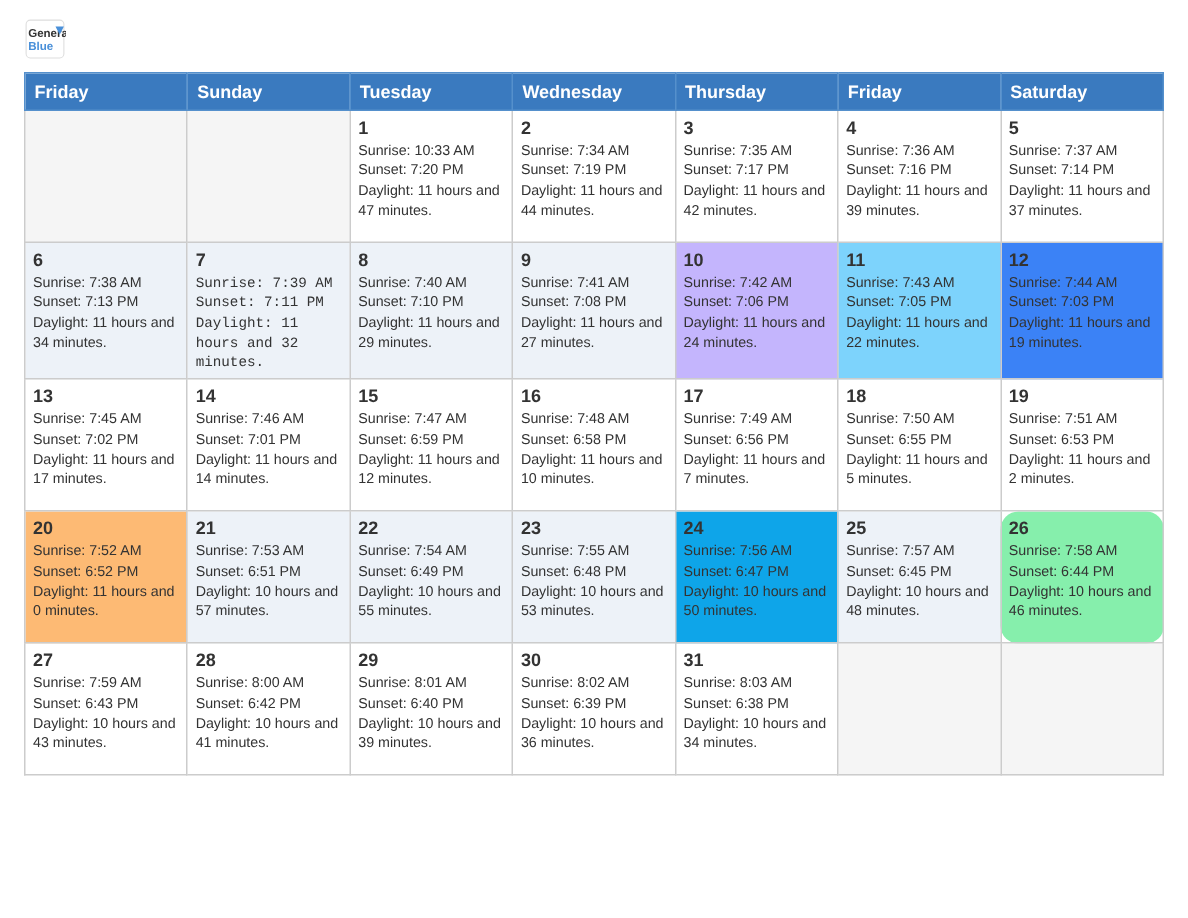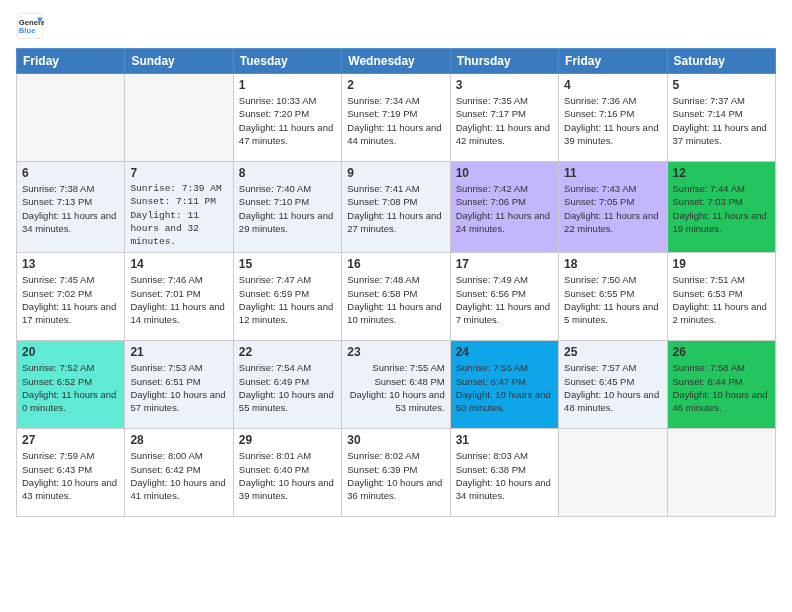--- a/index.html
+++ b/index.html
@@ -173,27 +173,27 @@
             <div class="cell-info" style="white-space: pre-line;">Sunrise: 7:41 AM
 Sunset: 7:08 PM
 Daylight: 11 hours and 27 minutes.</div>
           </td>
           <td class="cal-cell" style="background: #c4b5fd;">
             <div class="day-num">10</div>
             <div class="cell-info" style="white-space: pre-line;">Sunrise: 7:42 AM
 Sunset: 7:06 PM
 Daylight: 11 hours and 24 minutes.</div>
           </td>
-          <td class="cal-cell" style="background: #c4b5fd;">
+          <td class="cal-cell" style="background: #7dd3fc;">
             <div class="day-num">11</div>
             <div class="cell-info" style="white-space: pre-line;">Sunrise: 7:43 AM
 Sunset: 7:05 PM
 Daylight: 11 hours and 22 minutes.</div>
           </td>
-          <td class="cal-cell" style="background: #22c55e;">
+          <td class="cal-cell" style="background: #3b82f6;">
             <div class="day-num">12</div>
             <div class="cell-info" style="white-space: pre-line;">Sunrise: 7:44 AM
 Sunset: 7:03 PM
 Daylight: 11 hours and 19 minutes.</div>
           </td>
         </tr>
         <tr>
           <td class="cal-cell">
             <div class="day-num">13</div>
             <div class="cell-info" style="white-space: pre-line;">Sunrise: 7:45 AM
@@ -231,57 +231,57 @@
 Daylight: 11 hours and 5 minutes.</div>
           </td>
           <td class="cal-cell">
             <div class="day-num">19</div>
             <div class="cell-info" style="white-space: pre-line;">Sunrise: 7:51 AM
 Sunset: 6:53 PM
 Daylight: 11 hours and 2 minutes.</div>
           </td>
         </tr>
         <tr>
-          <td class="cal-cell" style="background: #5eead4;">
+          <td class="cal-cell" style="background: #fdba74;">
             <div class="day-num">20</div>
             <div class="cell-info" style="white-space: pre-line;">Sunrise: 7:52 AM
 Sunset: 6:52 PM
 Daylight: 11 hours and 0 minutes.</div>
           </td>
           <td class="cal-cell" style="background: rgb(237, 242, 248);">
             <div class="day-num">21</div>
             <div class="cell-info" style="white-space: pre-line;">Sunrise: 7:53 AM
 Sunset: 6:51 PM
 Daylight: 10 hours and 57 minutes.</div>
           </td>
           <td class="cal-cell" style="background: rgb(237, 242, 248);">
             <div class="day-num">22</div>
             <div class="cell-info" style="white-space: pre-line;">Sunrise: 7:54 AM
 Sunset: 6:49 PM
 Daylight: 10 hours and 55 minutes.</div>
           </td>
           <td class="cal-cell" style="background: rgb(237, 242, 248);">
             <div class="day-num">23</div>
-            <div class="cell-info" style="white-space: pre-line; text-align: right;">Sunrise: 7:55 AM
+            <div class="cell-info" style="white-space: pre-line;">Sunrise: 7:55 AM
 Sunset: 6:48 PM
 Daylight: 10 hours and 53 minutes.</div>
           </td>
           <td class="cal-cell" style="background: #0ea5e9;">
             <div class="day-num">24</div>
             <div class="cell-info" style="white-space: pre-line;">Sunrise: 7:56 AM
 Sunset: 6:47 PM
 Daylight: 10 hours and 50 minutes.</div>
           </td>
           <td class="cal-cell" style="background: rgb(237, 242, 248);">
             <div class="day-num">25</div>
             <div class="cell-info" style="white-space: pre-line;">Sunrise: 7:57 AM
 Sunset: 6:45 PM
 Daylight: 10 hours and 48 minutes.</div>
           </td>
-          <td class="cal-cell" style="background: #22c55e;">
+          <td class="cal-cell" style="background: #86efac; border-radius: 12px;">
             <div class="day-num">26</div>
             <div class="cell-info" style="white-space: pre-line;">Sunrise: 7:58 AM
 Sunset: 6:44 PM
 Daylight: 10 hours and 46 minutes.</div>
           </td>
         </tr>
         <tr>
           <td class="cal-cell">
             <div class="day-num">27</div>
             <div class="cell-info" style="white-space: pre-line;">Sunrise: 7:59 AM

